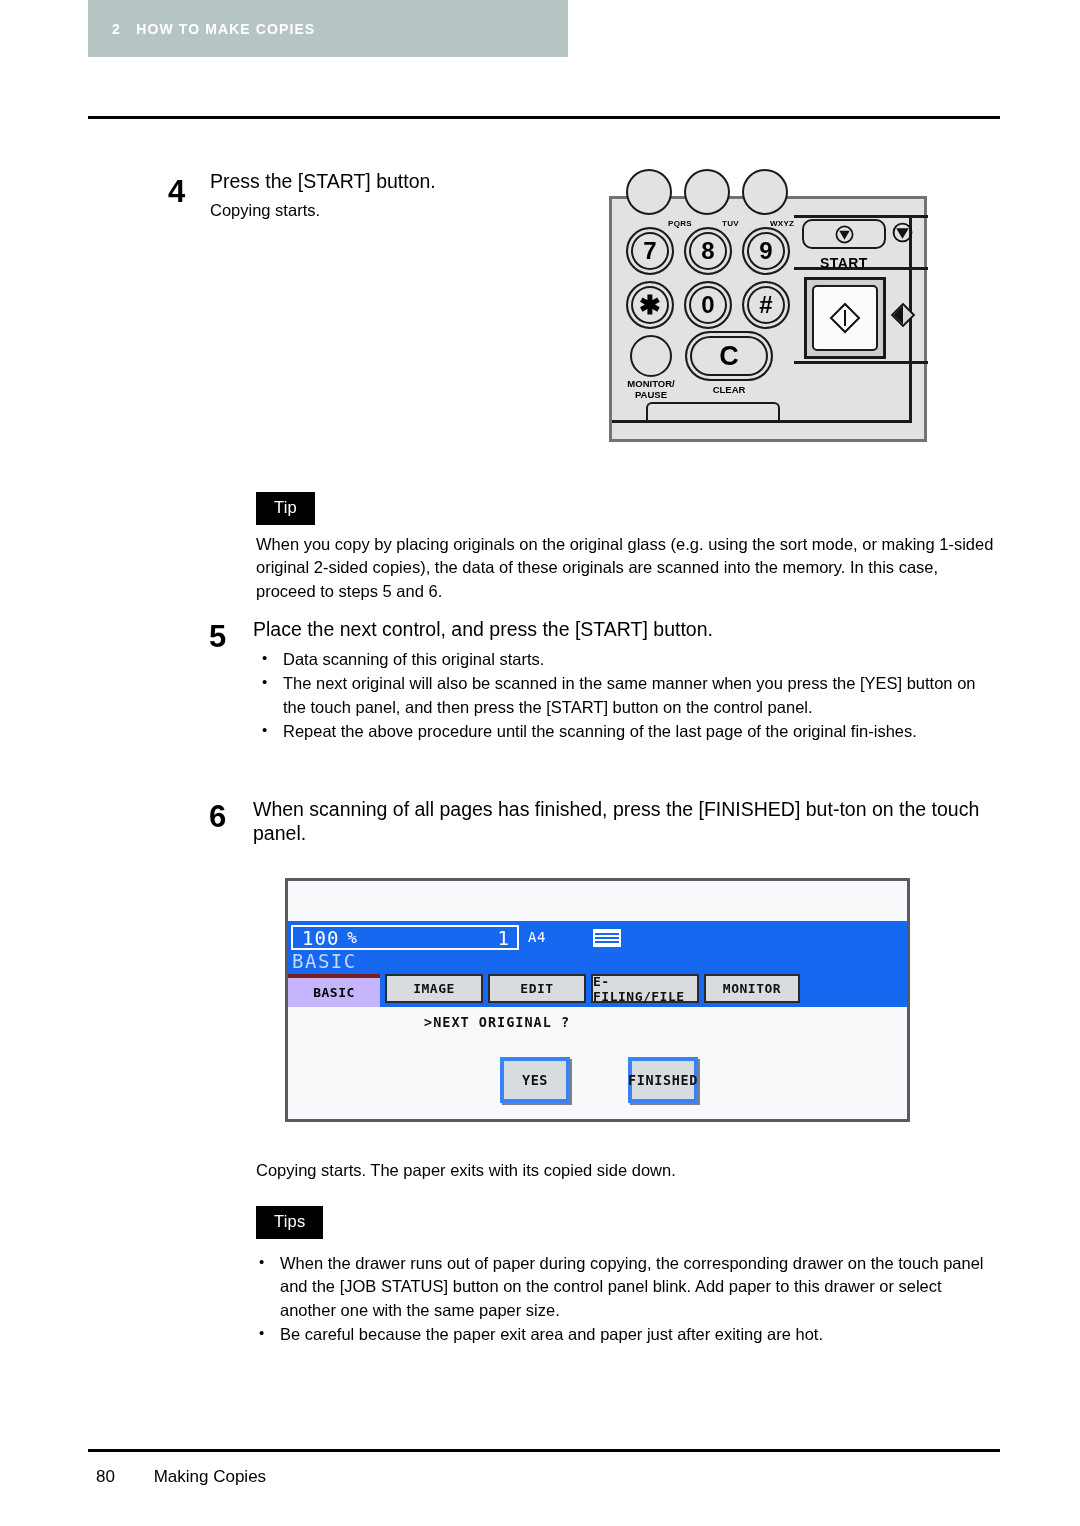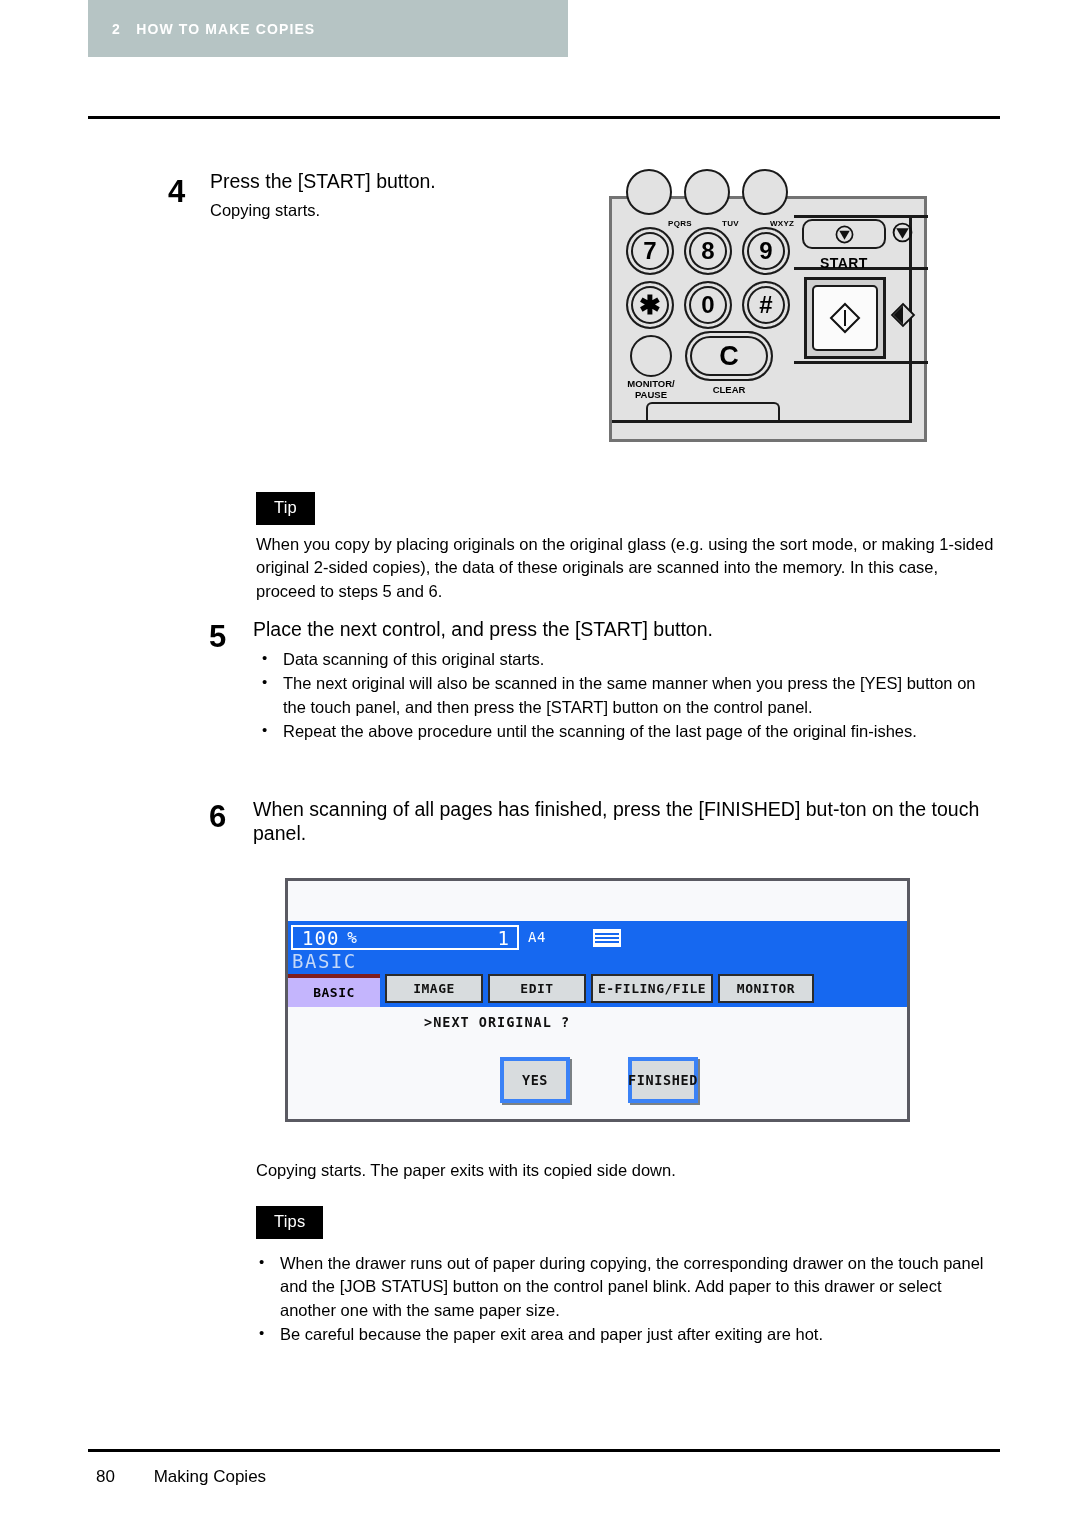--- a/index.html
+++ b/index.html
@@ -504,21 +504,21 @@
     </div>
     <div class="lcd-paper">A4</div>
     <div class="lcd-stack-icon"></div>
     <div class="lcd-status">BASIC</div>
   </div>
 
   <div class="lcd-tabs">
     <div class="lcd-tab active" style="width:92px;">BASIC</div>
     <div class="lcd-tab" style="width:98px;">IMAGE</div>
     <div class="lcd-tab" style="width:98px;">EDIT</div>
-    <div class="lcd-tab" style="width:122px;">E-FILING/FILE</div>
+    <div class="lcd-tab" style="width:108px;">E-FILING/FILE</div>
     <div class="lcd-tab" style="width:96px;">MONITOR</div>
   </div>
 
   <div class="lcd-body">
     <div class="lcd-prompt">&gt;NEXT ORIGINAL ?</div>
     <div class="lcd-btn" id="lcd-btn-yes">YES</div>
     <div class="lcd-btn" id="lcd-btn-finished">FINISHED</div>
   </div>
 </div>
 

